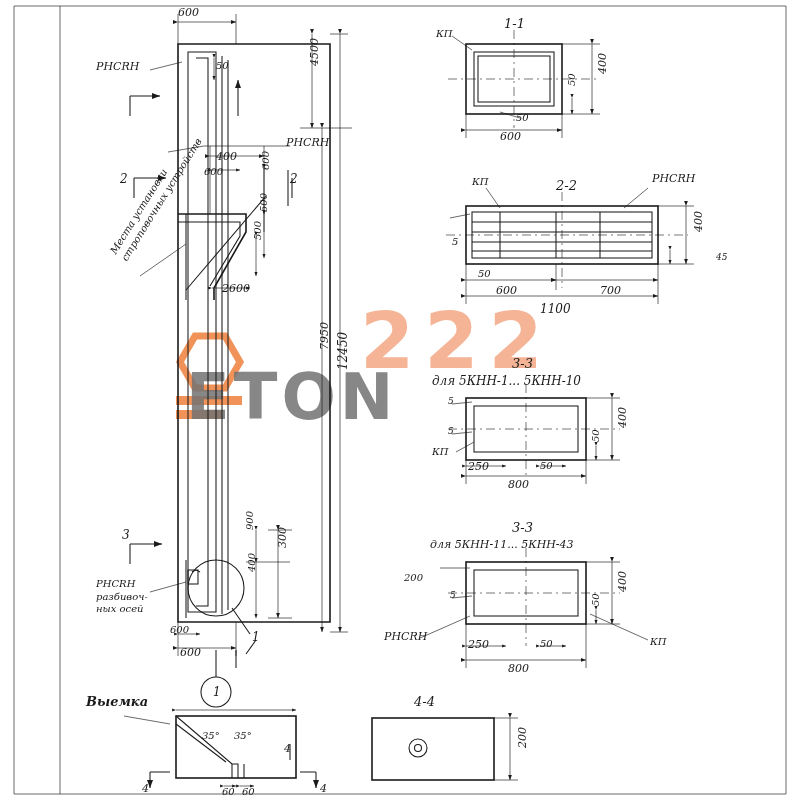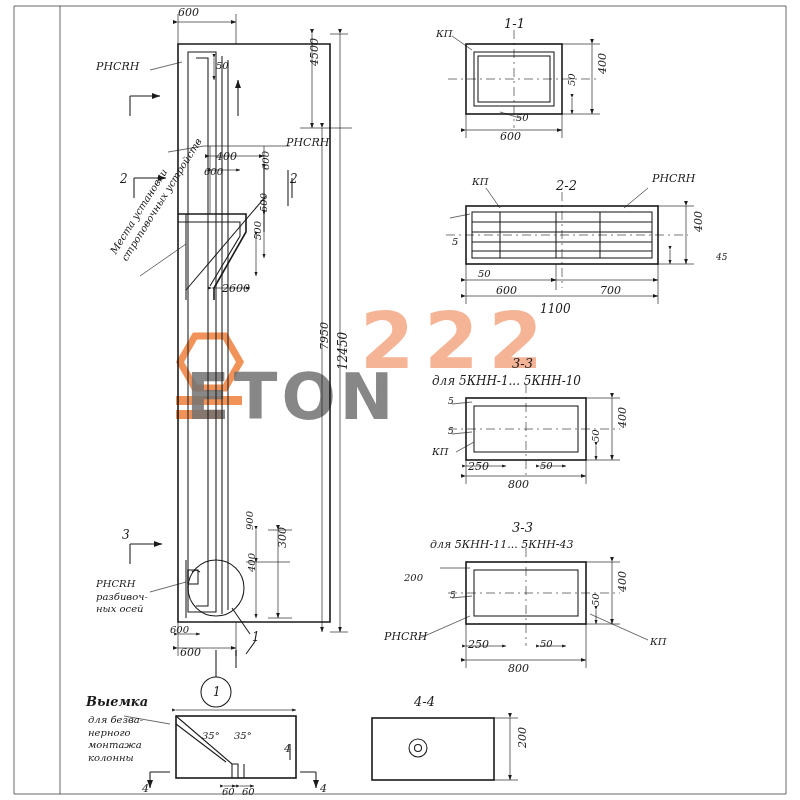--- a/index.html
+++ b/index.html
@@ -278,24 +278,20 @@
   <div class="lbl hand" style="left:384px;top:630px;font-size:11px;">РНСRН</div>
   <div class="lbl hand" style="left:468px;top:638px;font-size:11px;">250</div>
   <div class="lbl hand" style="left:540px;top:638px;font-size:10px;">50</div>
   <div class="lbl hand" style="left:650px;top:636px;font-size:10px;">КП</div>
   <div class="lbl hand" style="left:508px;top:662px;font-size:11px;">800</div>
 
   <div class="lbl hand" style="left:414px;top:694px;font-size:13px;">4-4</div>
   <div class="lbl hand" style="left:516px;top:748px;font-size:11px;transform:rotate(-90deg);transform-origin:left top;">200</div>
 
   <div class="lbl hand" style="left:86px;top:694px;font-size:13px;font-weight:bold;">Выемка</div>
-  <div class="lbl hand" style="left:88px;top:714px;font-size:10px;line-height:1.25;">для безва-
-нерного
-монтажа
-колонны</div>
   <div class="lbl hand" style="left:202px;top:730px;font-size:10px;">35°</div>
   <div class="lbl hand" style="left:234px;top:730px;font-size:10px;">35°</div>
   <div class="lbl hand" style="left:222px;top:786px;font-size:10px;">60</div>
   <div class="lbl hand" style="left:242px;top:786px;font-size:10px;">60</div>
   <div class="lbl hand" style="left:142px;top:782px;font-size:11px;">4</div>
   <div class="lbl hand" style="left:320px;top:782px;font-size:11px;">4</div>
   <div class="lbl hand" style="left:284px;top:742px;font-size:11px;">4</div>
 
 </div>
 

